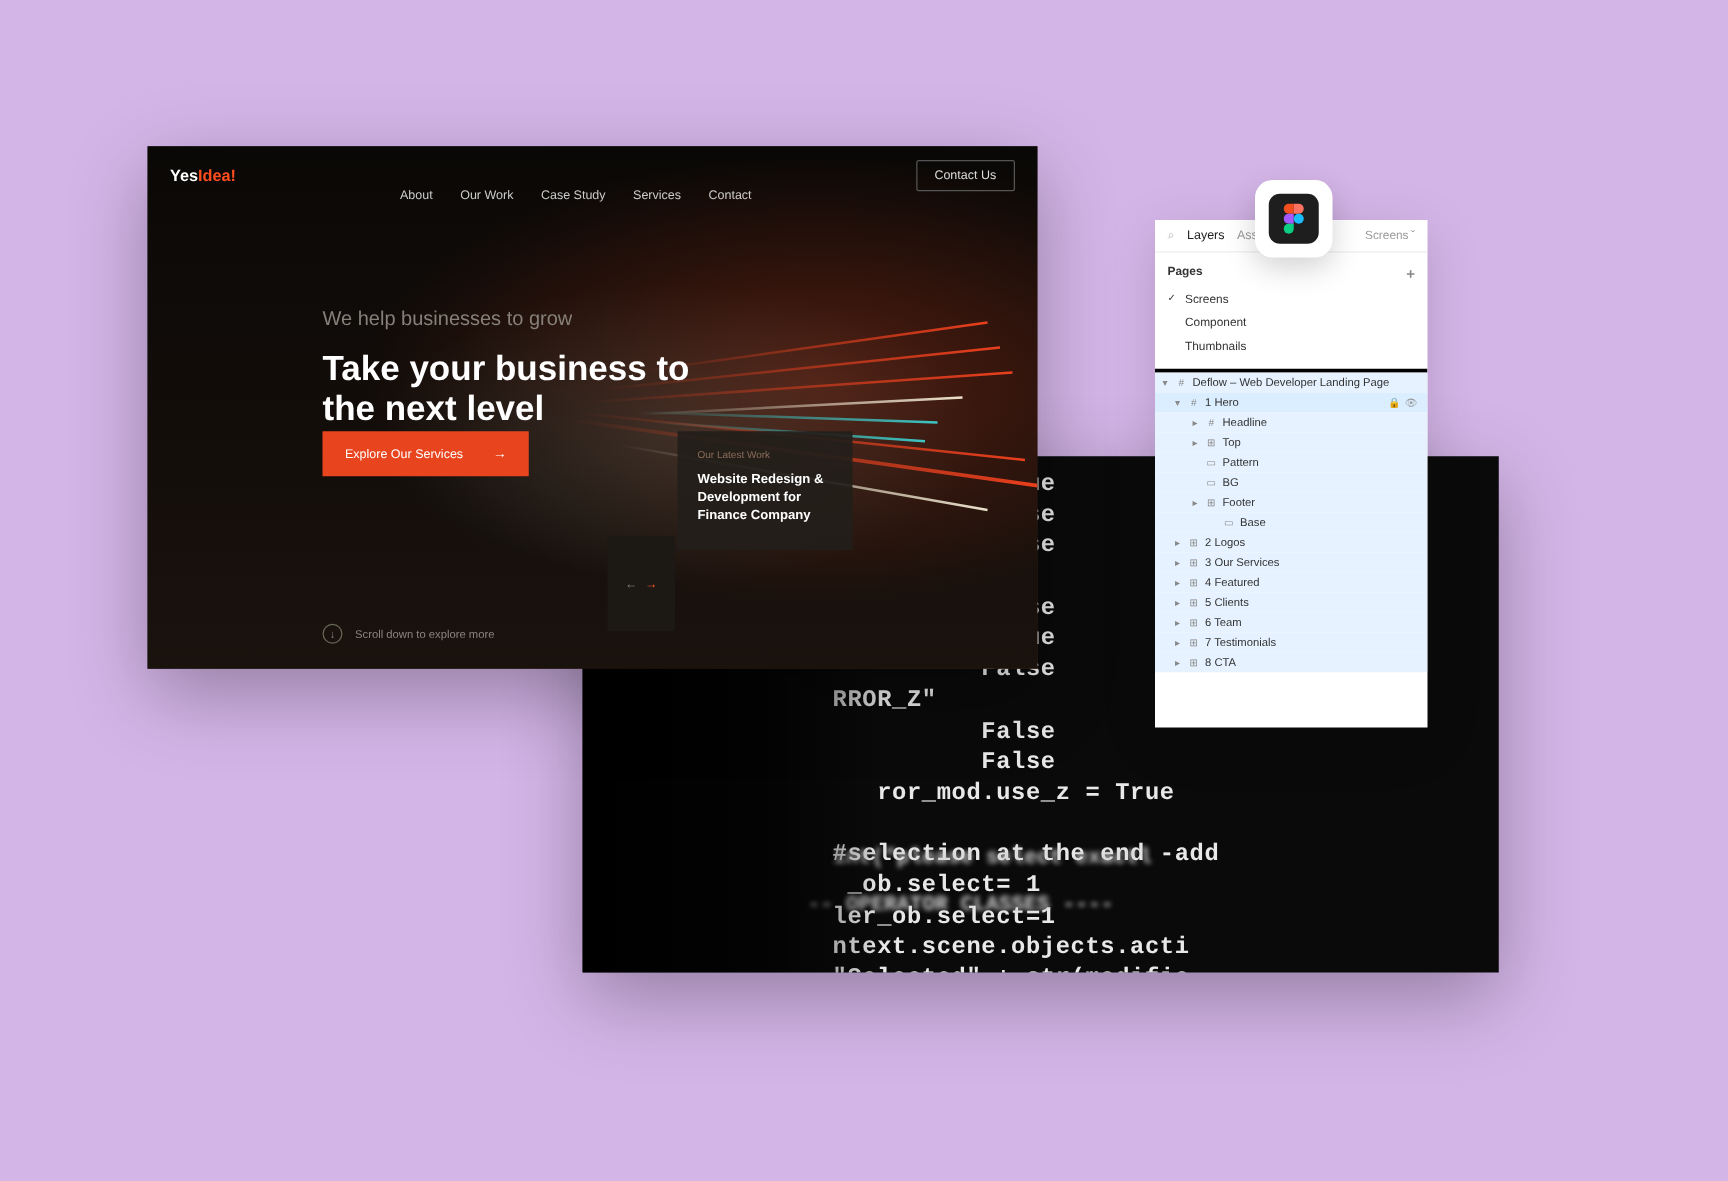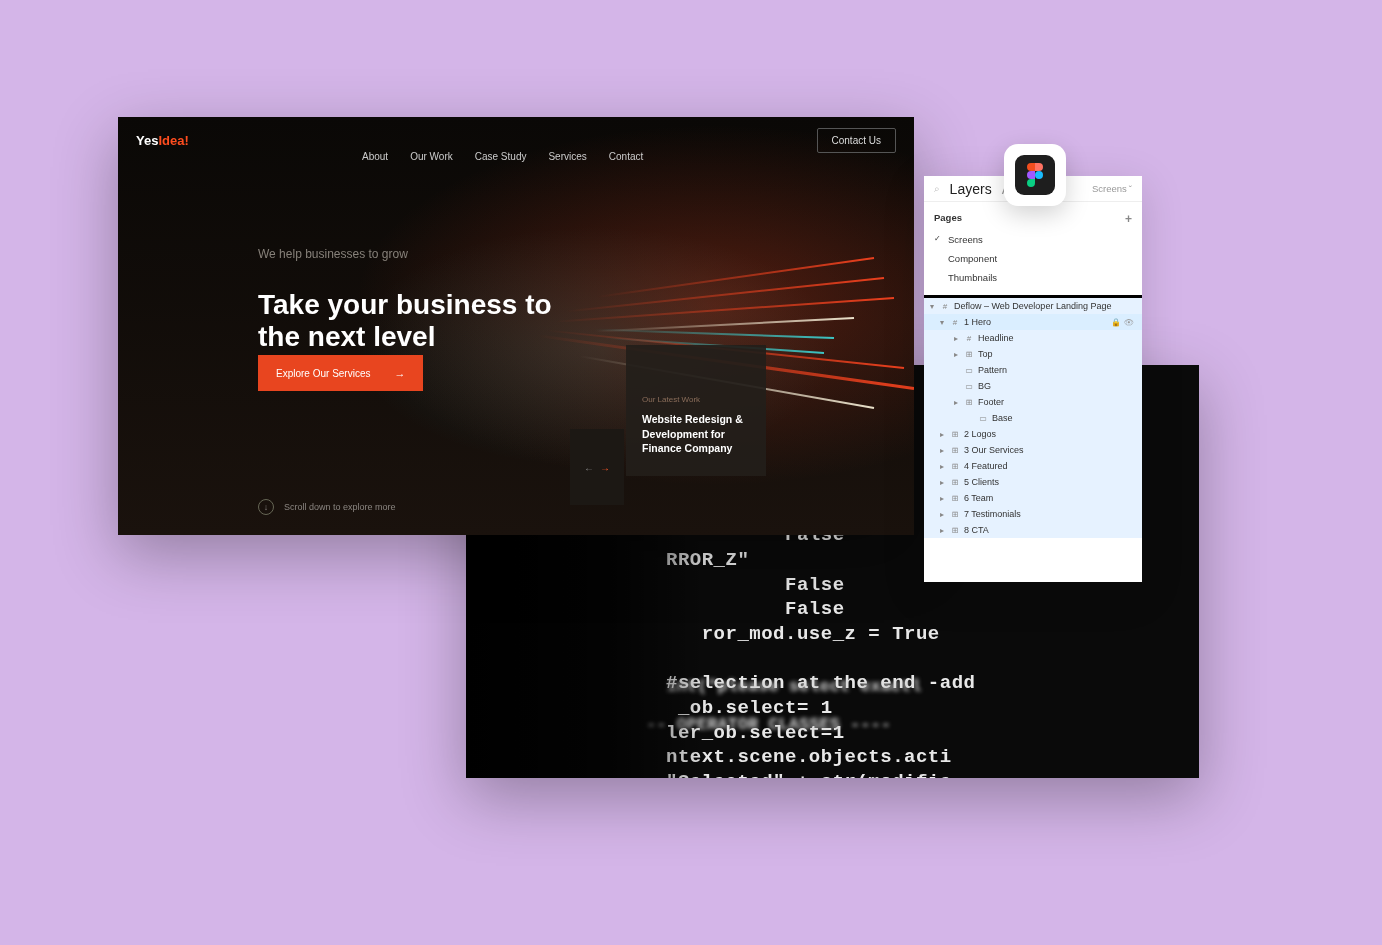--- a/index.html
+++ b/index.html
@@ -10,21 +10,21 @@
   font-family: -apple-system, BlinkMacSystemFont, 'Segoe UI', Arial, sans-serif;
   position: relative;
   overflow: hidden;
 }
 
 
 .website-card {
   position: absolute;
   left: 118px;
   top: 117px;
-  width: 796px;
+  width: 712px;
   height: 418px;
   background: linear-gradient(135deg, #1a1510 0%, #0d0a08 50%, #382015 100%);
   box-shadow: 0 20px 60px rgba(0,0,0,0.3);
   overflow: hidden;
 }
 .website-bg {
   position: absolute;
   inset: 0;
   background: radial-gradient(ellipse 600px 300px at 75% 45%, rgba(200,60,30,0.35), transparent 60%),
               radial-gradient(ellipse 400px 200px at 60% 55%, rgba(60,180,180,0.18), transparent 60%),
@@ -65,21 +65,21 @@
   border-radius: 2px;
   cursor: pointer;
 }
 
 .ws-hero {
   position: absolute;
   left: 140px;
   top: 130px;
   width: 320px;
 }
-.ws-eyebrow { color: #868079; font-size: 12px; margin-bottom: 28px; }
+.ws-eyebrow { color: #868079; font-size: 16px; margin-bottom: 14px; }
 .ws-headline { color: #fff; font-size: 28px; font-weight: 600; line-height: 1.15; margin-bottom: 2px; }
 .ws-body { color: #6b655e; font-size: 8px; line-height: 1.6; margin-bottom: 28px; max-width: 280px; }
 .ws-cta {
   background: #e8451f;
   color: #fff;
   font-size: 10px;
   padding: 12px 18px;
   display: inline-flex;
   align-items: center;
   gap: 24px;
@@ -88,21 +88,21 @@
 .ws-cta .arrow { font-size: 11px; }
 
 .ws-card {
   position: absolute;
   right: 148px;
   top: 228px;
   width: 140px;
   background: rgba(35,30,26,0.92);
   padding: 14px 16px 20px;
 }
-.ws-card-eyebrow { color: #8a6d5a; font-size: 8px; margin-bottom: 8px; margin-top: 36px; }
+.ws-card-eyebrow { color: #8a6d5a; font-size: 8px; margin-bottom: 8px; }
 .ws-card-title { color: #fff; font-size: 10.5px; font-weight: 600; line-height: 1.4; }
 
 .ws-thumb {
   position: absolute;
   right: 96px;
   bottom: 30px;
   width: 248px;
   height: 76px;
   display: flex;
 }
@@ -230,21 +230,21 @@
 
 .fp-tabs {
   height: 26px;
   display: flex;
   align-items: center;
   padding: 0 10px;
   gap: 10px;
   border-bottom: 1px solid #eee;
 }
 .fp-search { color: #bbb; font-size: 10px; }
-.fp-tab { color: #999; cursor: pointer; font-size: 14px; }
+.fp-tab { color: #999; cursor: pointer; font-size: 10px; }
 .fp-tab.active { color: #222; font-weight: 500; }
 .fp-screens { margin-left: auto; color: #999; display: flex; align-items: center; gap: 2px; font-size: 9.5px; }
 
 .fp-pages {
   padding: 6px 10px 8px;
   border-bottom: 3px solid #000000;
 }
 .fp-pages-header { display: flex; justify-content: space-between; font-weight: 600; font-size: 9.5px; padding: 4px 0; }
 .fp-pages-header .plus { color: #888; cursor: pointer; font-size: 12px; }
 .fp-page-item { padding: 4px 0 4px 14px; color: #333; cursor: pointer; font-size: 9.5px; }

